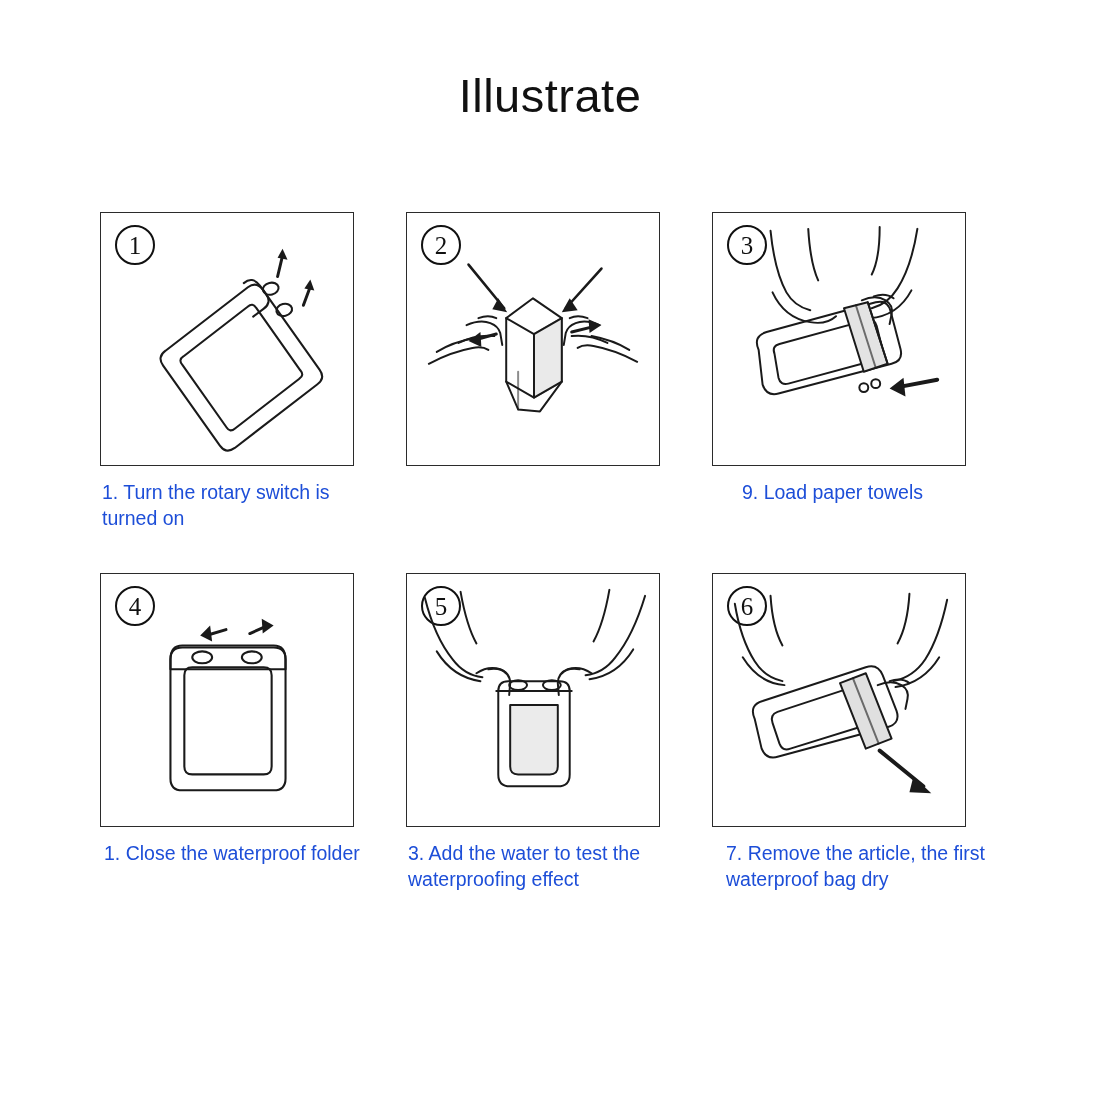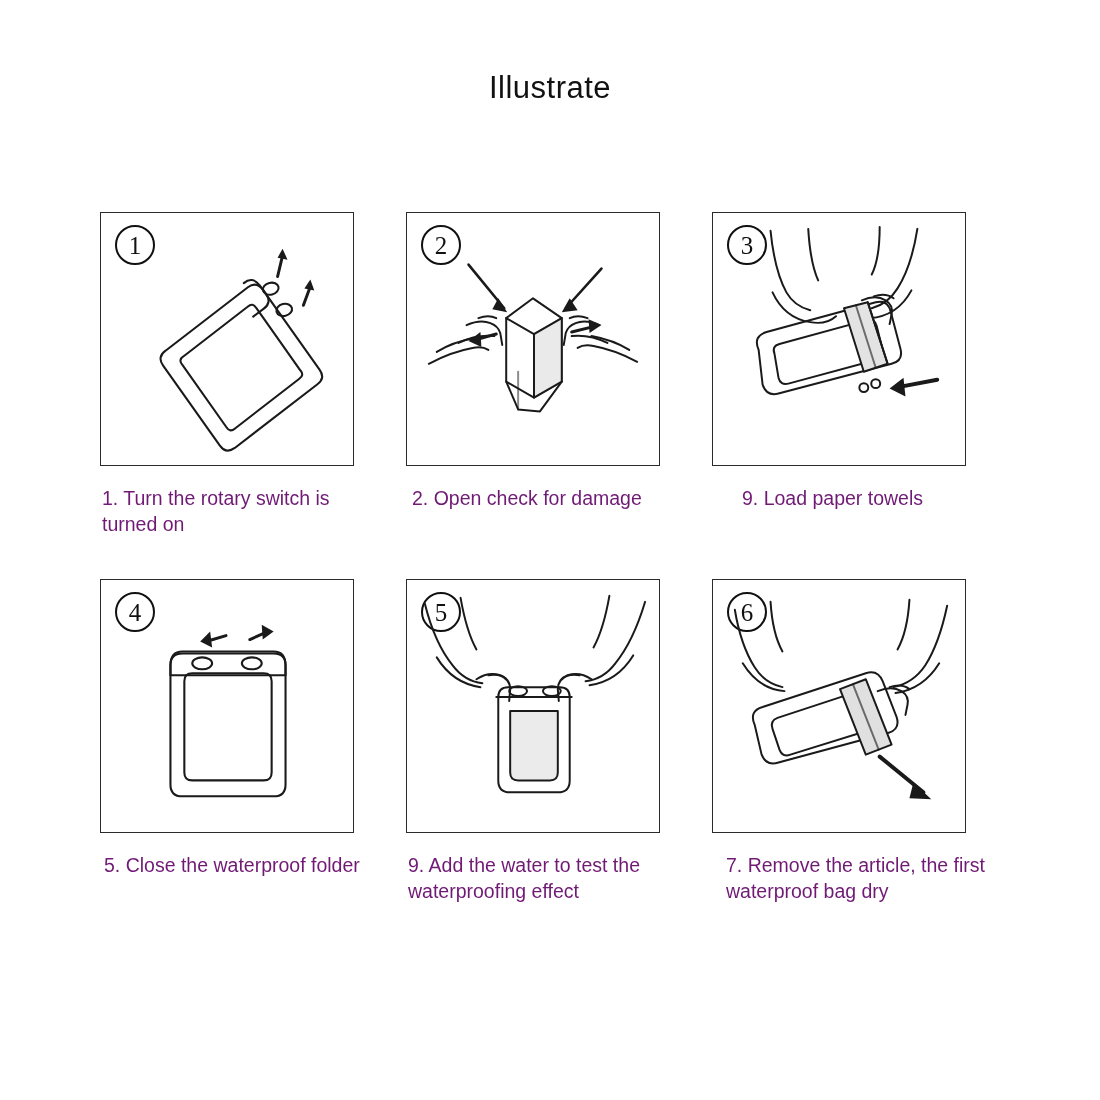--- a/index.html
+++ b/index.html
@@ -10,21 +10,21 @@
   body {
     width: 1100px;
     height: 1100px;
     font-family: "Liberation Sans", sans-serif;
     color: #1a1a1a;
     position: relative;
     overflow: hidden;
   }
   .page-title {
     text-align: center;
-    font-size: 31px;
+    font-size: 47px;
     font-weight: 400;
     letter-spacing: 0.5px;
     color: #111;
     margin: 0;
     padding-top: 72px;
     line-height: 1;
   }
   .grid {
     position: absolute;
     top: 212px;
@@ -69,22 +69,22 @@
     inset: 0;
   }
   .art svg {
     width: 100%;
     height: 100%;
     display: block;
   }
   .caption {
     font-size: 19.5px;
     line-height: 1.32;
-    color: #701a75;
-    margin-top: 20px;
+    color: #1d4ed8;
+    margin-top: 14px;
     padding-left: 8px;
     width: 270px;
     text-align: center;
   }
   .cell.c1 .caption,
   .cell.c5 .caption,
   .cell.c6 .caption { text-align: left; padding-left: 10px; }
   .cell.c2 .caption { text-align: left; padding-left: 14px; }
   .cell.c3 .caption { text-align: left; padding-left: 38px; }
   .cell.c4 .caption { text-align: left; padding-left: 12px; }
@@ -153,21 +153,20 @@
           <path d="M74 120 L62 129 L75 135 Z" fill="#1a1a1a" stroke="none"></path>
           <path d="M166 120 L190 114" stroke-width="3"></path>
           <path d="M183 107 L196 113 L184 121 Z" fill="#1a1a1a" stroke="none"></path>
           <path d="M62 52 L98 96" stroke-width="2.6"></path>
           <path d="M92 86 L101 100 L86 97 Z" fill="#1a1a1a" stroke="none"></path>
           <path d="M196 56 L160 96" stroke-width="2.6"></path>
           <path d="M164 86 L156 100 L172 98 Z" fill="#1a1a1a" stroke="none"></path>
         </svg>
       </div>
     </div>
-    <div class="caption">2. Open check for damage</div>
   </div>
 
   <div class="cell c3 row1">
     <div class="frame">
       <div class="badge">3</div>
       <div class="art">
         <svg viewBox="0 0 254 254" fill="none" stroke="#1a1a1a" stroke-width="2" stroke-linecap="round" stroke-linejoin="round">
 
           <path d="M58 18 q4 40 16 62 q8 14 24 18"></path>
           <path d="M96 16 q2 34 10 52"></path>
@@ -212,21 +211,21 @@
           <ellipse cx="102" cy="84" rx="10" ry="6"></ellipse>
           <ellipse cx="152" cy="84" rx="10" ry="6"></ellipse>
 
           <path d="M106 62 L126 56" stroke-width="3"></path>
           <path d="M110 52 L100 62 L112 68 Z" fill="#1a1a1a" stroke="none"></path>
           <path d="M150 60 L168 52" stroke-width="3"></path>
           <path d="M162 45 L174 52 L163 60 Z" fill="#1a1a1a" stroke="none"></path>
         </svg>
       </div>
     </div>
-    <div class="caption">5. Close the waterproof folder</div>
+    <div class="caption">1. Close the waterproof folder</div>
   </div>
 
   <div class="cell c5 row2">
     <div class="frame">
       <div class="badge">5</div>
       <div class="art">
         <svg viewBox="0 0 254 254" fill="none" stroke="#1a1a1a" stroke-width="2" stroke-linecap="round" stroke-linejoin="round">
 
           <path d="M18 24 q10 40 28 62 q12 16 30 18"></path>
           <path d="M54 18 q6 34 16 52"></path>
@@ -242,21 +241,21 @@
 
           <path d="M92 118 q0 -10 10 -10 h52 q10 0 10 10 v84 q0 12 -12 12 h-48 q-12 0 -12 -12 Z"></path>
           <path d="M104 132 h48 v62 q0 8 -8 8 h-32 q-8 0 -8 -8 Z" fill="#ebebeb" stroke="#1a1a1a"></path>
 
           <path d="M90 118 h76"></path>
           <ellipse cx="112" cy="112" rx="9" ry="5"></ellipse>
           <ellipse cx="146" cy="112" rx="9" ry="5"></ellipse>
         </svg>
       </div>
     </div>
-    <div class="caption">9. Add the water to test the waterproofing effect</div>
+    <div class="caption">3. Add the water to test the waterproofing effect</div>
   </div>
 
   <div class="cell c6 row2">
     <div class="frame">
       <div class="badge">6</div>
       <div class="art">
         <svg viewBox="0 0 254 254" fill="none" stroke="#1a1a1a" stroke-width="2" stroke-linecap="round" stroke-linejoin="round">
 
           <path d="M22 30 q6 36 20 58 q10 16 28 20"></path>
           <path d="M58 22 q2 32 12 50"></path>

